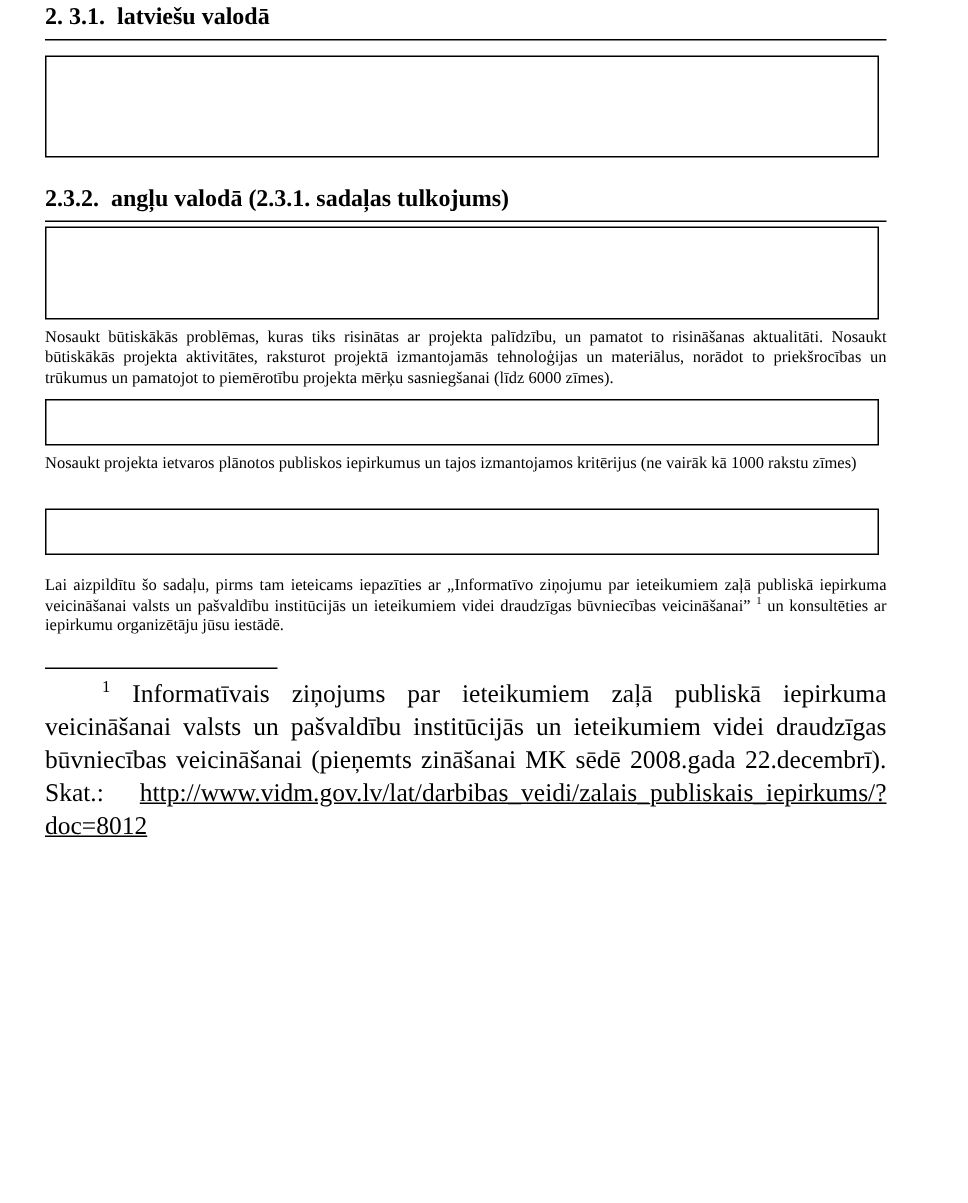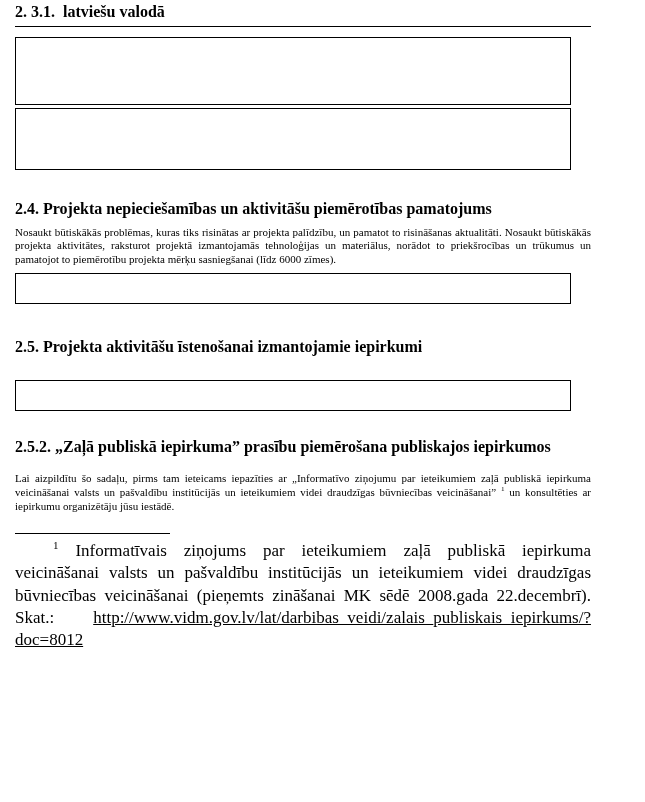--- a/index.html
+++ b/index.html
@@ -2,21 +2,21 @@
 <html><head>
 <meta charset="utf-8">
 <style>
   * { margin:0; padding:0; box-sizing:border-box; }
   html, body { width:645px; height:802px; background:#ffffff; }
   body {
     font-family:"Liberation Serif", serif;
     color:#000;
     overflow:hidden;
   }
-  .page { width:619px; height:802px; padding:2px 28px 0 15px; }
+  .page { width:619px; height:802px; padding:2px 28px 0 30px; }
 
   .h {
     font-weight:bold;
     font-size:16px;
     line-height:1.3;
   }
   .ws { white-space:pre-wrap; }
   .rule-under {
     border-bottom:1px solid #000;
     padding-bottom:3px;
@@ -68,36 +68,35 @@
 </style>
 </head>
 <body>
 
 <div class="page">
 
   <div class="h ws rule-under">2. 3.1.  latviešu valodā</div>
 
   <div class="box box-1"></div>
 
+  <div class="h ws rule-under mt-232">2.3.2.  angļu valodā (2.3.1. sadaļas tulkojums)</div>
 
   <div class="box box-2"></div>
 
-  <div class="h mt-24">2.4. Projekta nepieciešamības un aktivitāšu piemērotības pamatojums</div>
 
   <div class="desc mt-desc">Nosaukt būtiskākās problēmas, kuras tiks risinātas ar projekta palīdzību, un pamatot to risināšanas aktualitāti. Nosaukt būtiskākās projekta aktivitātes, raksturot projektā izmantojamās tehnoloģijas un materiālus, norādot to priekšrocības un trūkumus un pamatojot to piemērotību projekta mērķu sasniegšanai (līdz 6000 zīmes).</div>
 
   <div class="box box-3"></div>
 
-  <div class="h mt-25">2.5. Projekta aktivitāšu īstenošanai izmantojamie iepirkumi</div>
 
 
+  <div class="desc mt-desc">Nosaukt projekta ietvaros plānotos publiskos iepirkumus un tajos izmantojamos kritērijus (ne vairāk kā 1000 rakstu zīmes)</div>
 
   <div class="box box-4"></div>
 
-  <div class="h h-justify mt-252">2.5.2. „Zaļā publiskā iepirkuma” prasību piemērošana publiskajos iepirkumos</div>
 
   <div class="desc mt-desc252"><span>Lai aizpildītu šo sadaļu, pirms tam ieteicams iepazīties ar „Informatīvo ziņojumu par ieteikumiem zaļā publiskā iepirkuma veicināšanai valsts un pašvaldību institūcijās un ieteikumiem videi draudzīgas būvniecības veicināšanai” </span><sup>1</sup><span> un konsultēties ar iepirkumu organizētāju jūsu iestādē.</span></div>
 
   <div class="footnote-sep"></div>
 
   <div class="footnote"><sup>1</sup><span> Informatīvais ziņojums par ieteikumiem zaļā publiskā iepirkuma veicināšanai valsts un pašvaldību institūcijās un ieteikumiem videi draudzīgas būvniecības veicināšanai (pieņemts zināšanai MK sēdē 2008.gada 22.decembrī). Skat.: </span><span class="url">http://www.vidm.gov.lv/lat/darbibas_veidi/zalais_publiskais_iepirkums/?doc=8012</span></div>
 
 </div>
 
 </body></html>

